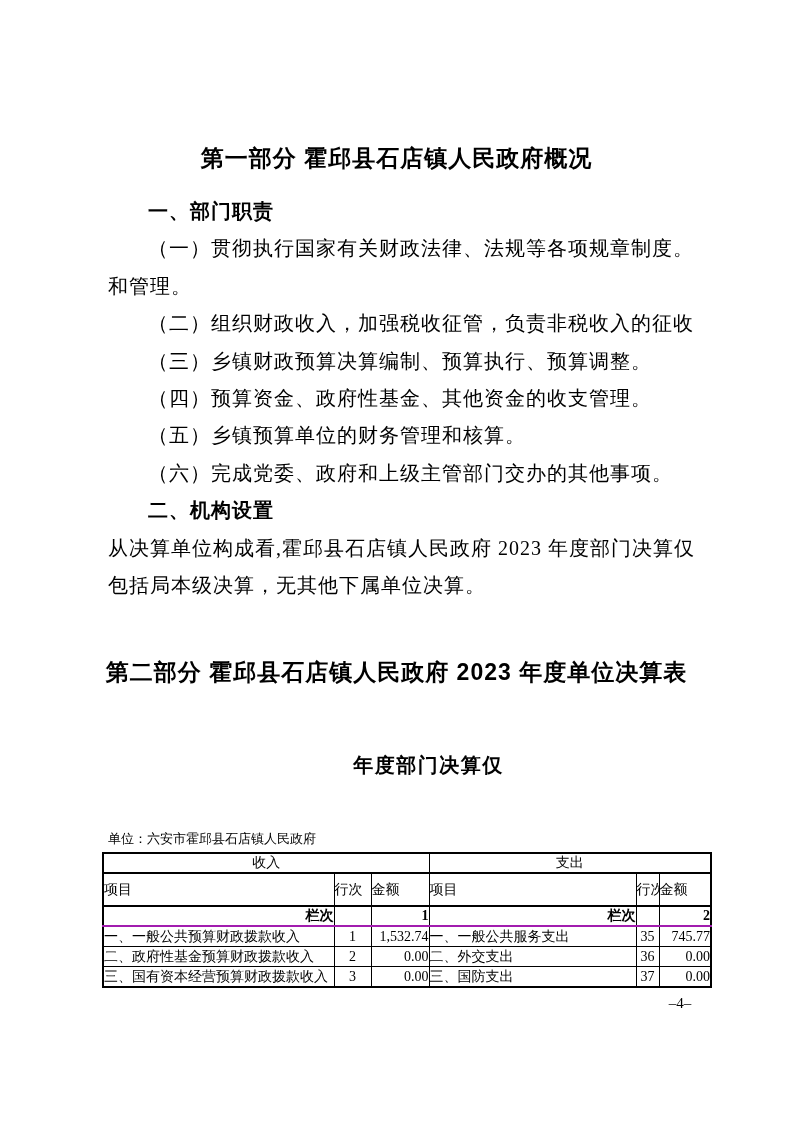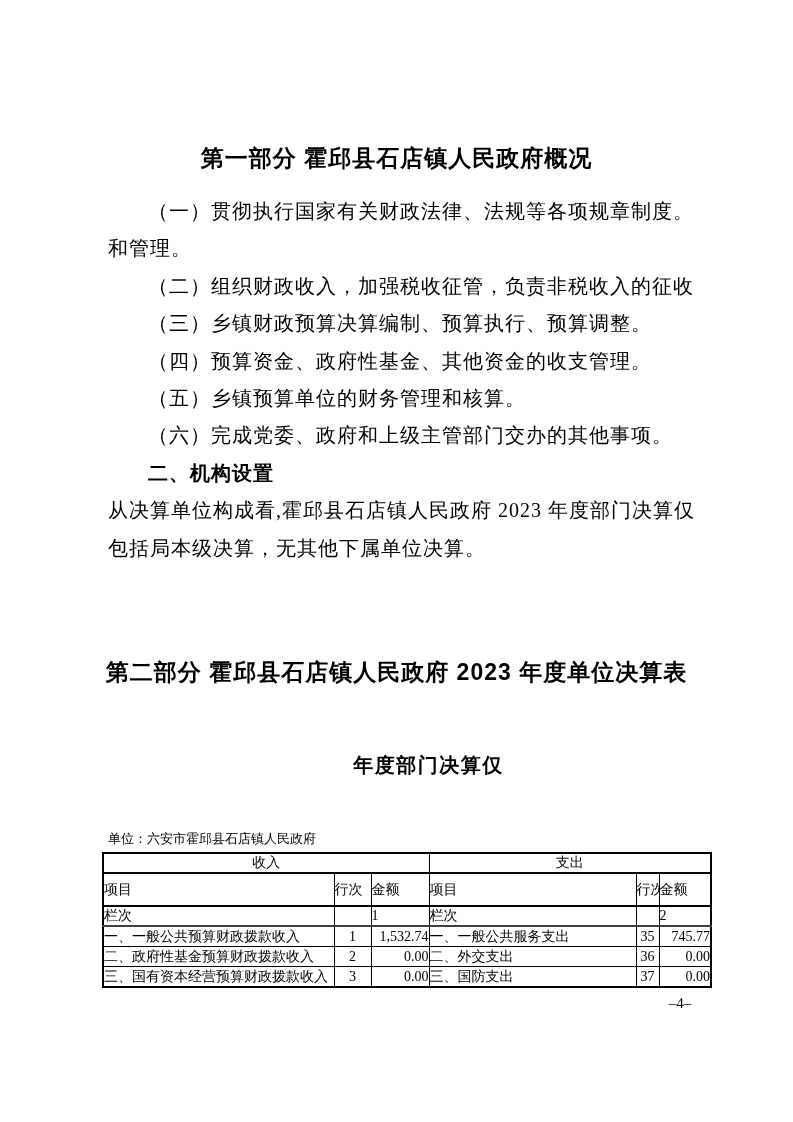--- a/index.html
+++ b/index.html
@@ -61,41 +61,42 @@
   }
   table.fin td{
     border:1px solid #000;
     padding:0;
     overflow:hidden;
     white-space:nowrap;
   }
   table.fin{border:2px solid #000;}
   tr.sec-row td{height:15px;text-align:center;border-bottom:2px solid #000;}
   tr.head-row td{height:31px;text-align:left;border-bottom:2px solid #000;}
-  tr.index-row td{height:18px;text-align:left;border-bottom:2px solid #404040;}
+  tr.index-row td{height:18px;text-align:right;border-bottom:2px solid #a21caf;font-weight:bold;}
   tr.data-row td{height:19px;}
   td.item{text-align:left;padding-left:3px;}
   td.rowno{text-align:center;}
   td.amt{text-align:right;padding-right:2px;}
   td.wrapcell{white-space:normal;line-height:15px;}
 
   .page-number{
     position:absolute;top:994px;left:650px;width:60px;
     text-align:center;
     font-size:15px;line-height:18px;
   }
 </style>
 </head>
 <body>
 
 <div class="page">
 
   <div id="part1-title" class="part-title">第一部分 霍邱县石店镇人民政府概况</div>
 
   <div class="body-block">
+    <div class="line indent sec-head">一、部门职责</div>
     <div class="line indent">（一）贯彻执行国家有关财政法律、法规等各项规章制度。</div>
     <div class="line">和管理。</div>
     <div class="line indent">（二）组织财政收入，加强税收征管，负责非税收入的征收</div>
     <div class="line indent">（三）乡镇财政预算决算编制、预算执行、预算调整。</div>
     <div class="line indent">（四）预算资金、政府性基金、其他资金的收支管理。</div>
     <div class="line indent">（五）乡镇预算单位的财务管理和核算。</div>
     <div class="line indent">（六）完成党委、政府和上级主管部门交办的其他事项。</div>
     <div class="line indent sec-head">二、机构设置</div>
     <div class="line">从决算单位构成看,霍邱县石店镇人民政府 2023 年度部门决算仅</div>
     <div class="line">包括局本级决算，无其他下属单位决算。</div>

